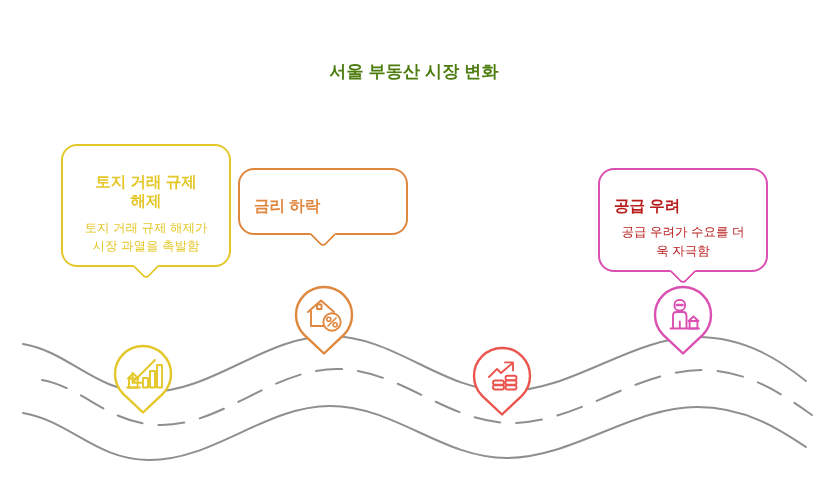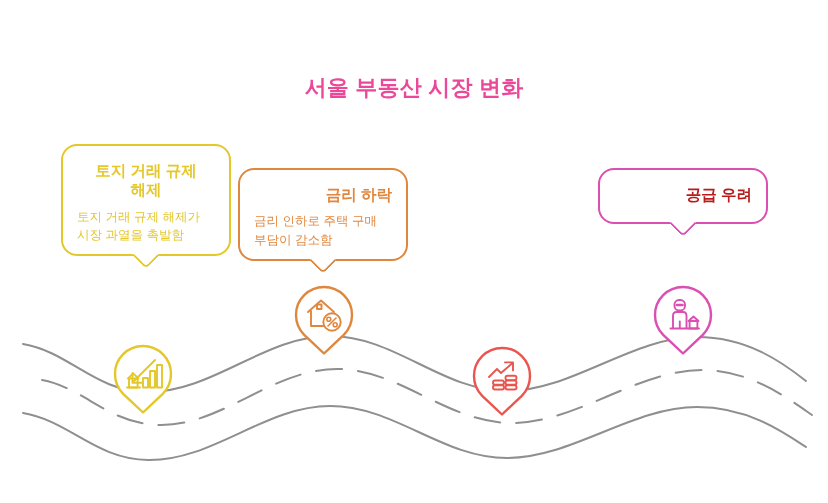--- a/index.html
+++ b/index.html
@@ -2,43 +2,43 @@
 <html><head>
 <meta charset="utf-8">
 <style>
   * { margin: 0; padding: 0; box-sizing: border-box; }
   html, body { width: 828px; height: 503px; background: #ffffff; overflow: hidden; }
   body { font-family: "Liberation Sans", "DejaVu Sans", sans-serif; position: relative; }
 
   .stage { position: absolute; inset: 0; width: 828px; height: 503px; }
 
   .page-title {
-    position: absolute; top: 73px; left: 0; width: 100%;
-    text-align: center; font-size: 22px; font-weight: bold; color: #ec4899;
+    position: absolute; top: 60px; left: 0; width: 100%;
+    text-align: center; font-size: 17px; font-weight: bold; color: #4d7c0f;
     letter-spacing: 0.2px;
   }
 
   .callout {
     position: absolute; width: 170px; background: #ffffff;
     border: 2px solid var(--accent); border-radius: 16px;
-    padding: 15px 14px 10px 14px; color: var(--accent);
+    padding: 26px 14px 10px 14px; color: var(--accent);
   }
   .callout .tail {
     position: absolute; bottom: -11px; left: 50%;
     width: 19px; height: 19px; background: #ffffff;
     transform: translateX(-50%) rotate(45deg);
     border-right: 2px solid var(--accent); border-bottom: 2px solid var(--accent);
     border-bottom-right-radius: 5px;
   }
   .callout-title {
     display: block; font-size: 15.5px; font-weight: bold; line-height: 1.25;
-    white-space: pre-line; margin-bottom: 8px; text-align: right;
+    white-space: pre-line; margin-bottom: 8px;
   }
   .callout-body {
-    display: block; font-size: 12.5px; line-height: 1.45; 
+    display: block; font-size: 12.5px; line-height: 1.45; text-align: center;
     white-space: pre-line;
   }
   #callout-0 { left: 61px; top: 144px; }
   #callout-0 .callout-title { text-align: center; }
   #callout-1 { left: 238px; top: 168px; }
   #callout-2 { left: 423px; top: 168px; }
   #callout-3 { left: 598px; top: 168px; }
 
   svg.overlay { position: absolute; left: 0; top: 0; }
   .roadline { fill: none; stroke: #8f8f8f; stroke-width: 2; stroke-linecap: round; }
@@ -58,28 +58,28 @@
   <div class="callout" id="callout-0" style="--accent: #e4c728; color: rgb(228, 199, 40);">
     <span class="callout-title">토지 거래 규제
 해제</span>
     <span class="callout-body">토지 거래 규제 해제가
 시장 과열을 촉발함</span>
     <span class="tail"></span>
   </div>
 
   <div class="callout" id="callout-1" style="--accent: #e0873e; color: rgb(224, 135, 62);">
     <span class="callout-title">금리 하락</span>
-    <span class="callout-body">금리 인하로 주택 구매
-부담이 감소함</span>
     <span class="tail"></span>
   </div>
 
 
   <div class="callout" id="callout-3" style="--accent: #da4fb1; color: #b91c1c;">
     <span class="callout-title">공급 우려</span>
+    <span class="callout-body">공급 우려가 수요를 더
+욱 자극함</span>
     <span class="tail"></span>
   </div>
 
   <svg class="overlay" width="828" height="503" viewBox="0 0 828 503">
     <g>
       <path class="roadline" d="M 23 344 C 70 352 95 392 148 392 C 213 392 265 336 330 336 C 395 336 442 391 507 391 C 572 391 632 337 697 337 C 747 337 782 362 806 381"></path>
       <path class="roadline dashed" d="M 42 380 C 85 388 108 424 160 425 C 222 426 272 369 337 369 C 400 369 447 423 512 423 C 577 423 637 370 702 370 C 750 370 786 397 812 415"></path>
       <path class="roadline" d="M 23 413 C 70 421 95 459 148 460 C 213 461 265 406 330 406 C 395 406 442 458 507 458 C 572 458 632 407 697 407 C 747 407 782 431 806 447"></path>
     </g>
 

